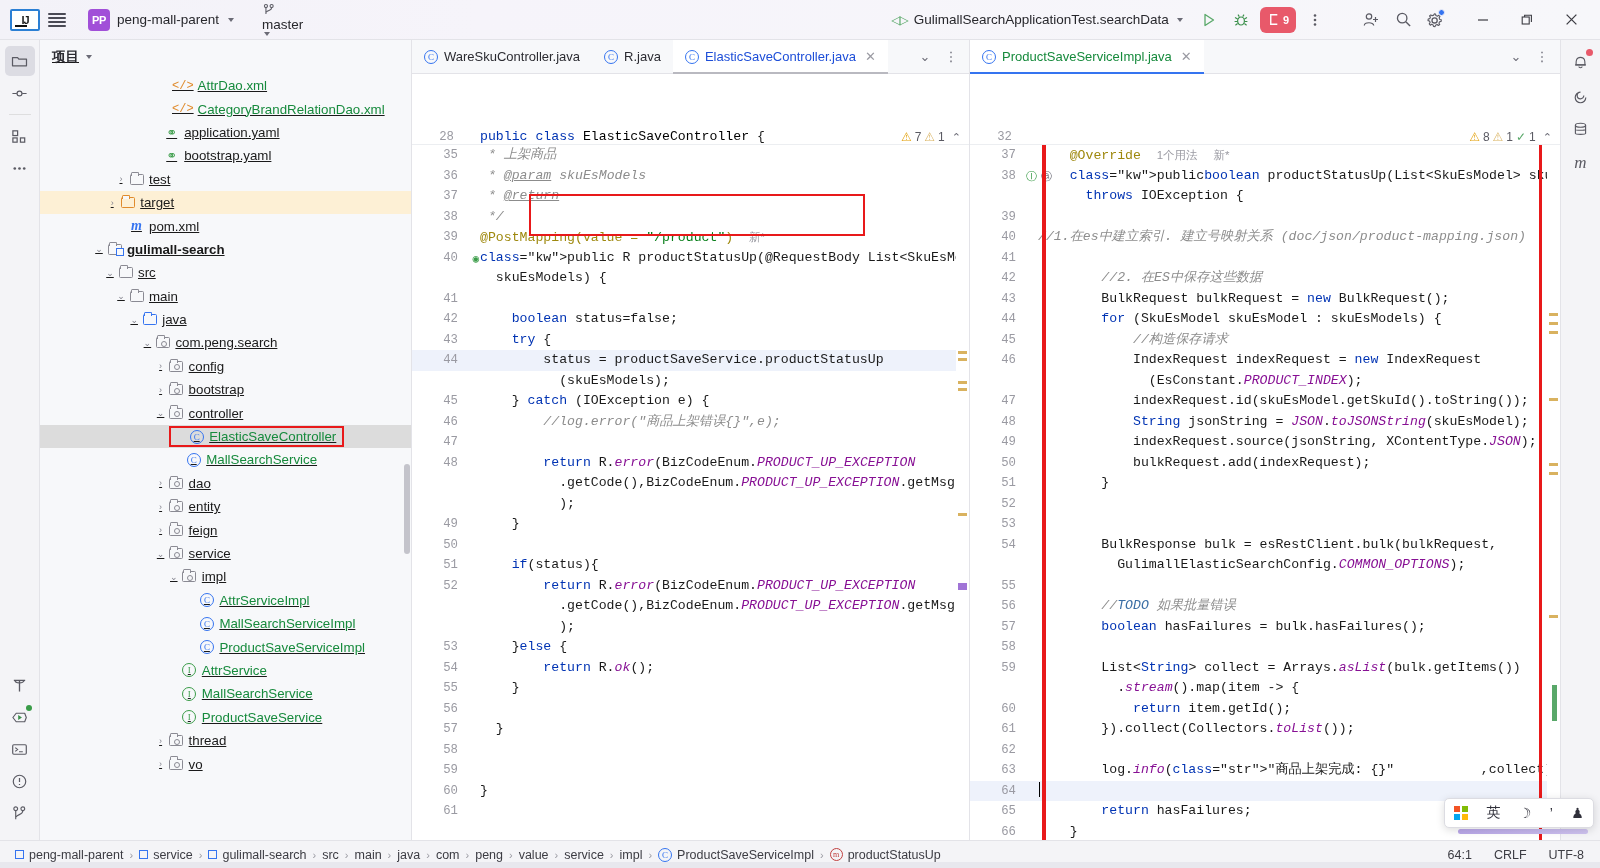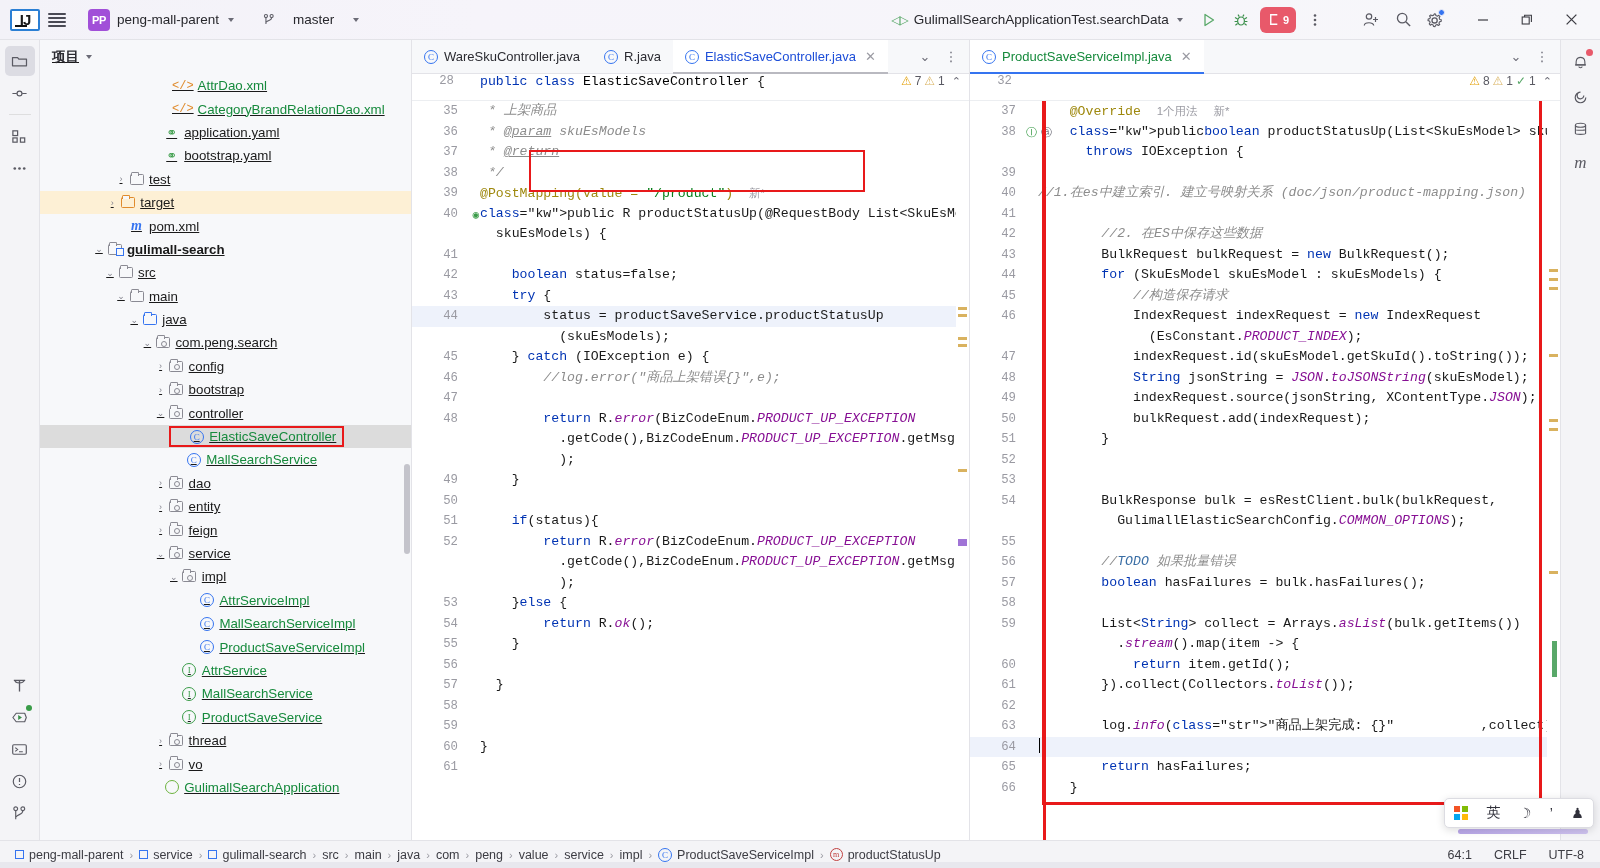--- a/index.html
+++ b/index.html
@@ -16,34 +16,34 @@
   .titlebar {
     height:40px; flex:0 0 40px; display:flex; align-items:center;
     background:linear-gradient(90deg,#f3f2f8 0%, #f6f4fa 30%, #f7f7fa 100%);
     border-bottom:1px solid #e3e3e8;
     padding:0 8px 0 10px; gap:2px;
   }
   .tb-btn { width:30px; height:30px; display:flex; align-items:center; justify-content:center; border-radius:5px; cursor:pointer; }
   .ij-logo {
     width:31px; height:22px; border:2px solid #2b7fd4; background:#fff;
     display:flex; align-items:center; justify-content:center; border-radius:2px;
-    font-size:15px; font-weight:bold; font-family:"Liberation Sans",sans-serif; letter-spacing:-1px;
+    font-size:11px; font-weight:bold; font-family:"Liberation Sans",sans-serif; letter-spacing:-1px;
     position:relative;
   }
   .ij-logo::after{ content:""; position:absolute; bottom:2px; left:3px; width:12px; height:2px; background:#111; }
   .hamburger { width:18px; height:14px; display:flex; flex-direction:column; justify-content:space-between; }
   .hamburger i { display:block; height:2px; background:#4a4a55; border-radius:1px; }
   .proj-chip {
     display:flex; align-items:center; gap:7px; padding:4px 8px; border-radius:6px; cursor:pointer; margin-left:6px;
   }
   .pp-badge { width:22px; height:22px; border-radius:4px; background:#a14fd8; color:#fff;
     font-size:11px; font-weight:bold; display:flex; align-items:center; justify-content:center; letter-spacing:-0.3px;}
   .chip-text { font-size:13.5px; color:#27272c; }
   .caret { width:0;height:0; border-left:3.5px solid transparent;border-right:3.5px solid transparent;border-top:4px solid #6b6b76; margin-left:2px;}
-  .branch-chip{ display:flex; align-items:center; gap:17px; padding:4px 8px; border-radius:6px; cursor:pointer; margin-left:10px;}
+  .branch-chip{ display:flex; gap:0; padding:4px 8px; border-radius:6px; cursor:pointer; margin-left:10px;flex-direction:column;}
   .spacer { flex:1 1 auto; }
   .run-config {
     display:flex; align-items:center; gap:6px; padding:4px 9px; border-radius:6px; cursor:pointer;
   }
   .rc-icon { font-size:12px; color:#59a869; letter-spacing:-1px;}
   .icon-btn { width:30px;height:30px;display:flex;align-items:center;justify-content:center;border-radius:5px;cursor:pointer; }
   .run-badge { background:#e8596a; color:#fff; border-radius:6px; height:26px; min-width:34px;
      display:flex;align-items:center;justify-content:center;gap:1px; padding:0 7px; cursor:pointer; margin:0 2px;}
   .win-btn { width:42px;height:30px;display:flex;align-items:center;justify-content:center;cursor:pointer;border-radius:4px; }
 
@@ -107,22 +107,22 @@
   .tabstrip { height:34px; flex:0 0 34px; display:flex; align-items:stretch; background:#f7f8fa; border-bottom:1px solid #e3e3e8; }
   .tab { display:flex; align-items:center; gap:6px; padding:0 12px; cursor:pointer; font-size:13px; position:relative; white-space:nowrap;}
   .tab.active { background:#fff; }
   .tab.active::after{ content:""; position:absolute; left:0;right:0;bottom:-1px;height:2.5px;background:#3574f0;}
   .tab.active.gray::after{ background:#b9b9c0; }
   .tab .x { color:#9a9aa2; font-size:13px; margin-left:3px; }
   .tabstrip-actions { margin-left:auto; display:flex; align-items:center; padding-right:6px; gap:2px; }
   .ts-btn{ width:24px;height:24px;display:flex;align-items:center;justify-content:center;border-radius:4px;cursor:pointer;color:#6b6b76;}
 
   .sticky {
-    height:27px; flex:0 0 27px; display:flex; align-items:flex-start; background:#fff;
-    border-bottom:1px solid #eceef1; font-family:"Liberation Mono",monospace; font-size:13.2px; position:relative;
+    height:27px; flex:0 0 27px; display:flex; align-items:flex-end; background:#fff;
+    border-bottom:1px solid #eceef1; font-family:"Liberation Mono",monospace; font-size:13.2px; position:relative;margin-top:44px;
   }
   .sticky .ln { width:54px; text-align:right; padding-right:12px; color:#9a9aa2; font-size:12.3px;}
   .inspect { margin-left:auto; display:flex; align-items:center; gap:3px; padding-right:8px; font-family:"Liberation Sans",sans-serif; font-size:12px; color:#5a5a63;}
   .warn-tri { color:#e3a008; font-size:12px; }
   .warn-tri2 { color:#d9b25f; font-size:12px; }
   .okcheck { color:#59a869; font-size:12px; }
   .chev { color:#6b6b76; font-size:11px; margin-left:4px;}
 
   .code-wrap { flex:1 1 auto; position:relative; overflow:hidden; background:#fff; }
   .code { font-family:"Liberation Mono", monospace; font-size:13.2px; line-height:20.5px; white-space:pre; }
@@ -615,29 +615,20 @@
               <span class="tname ">thread</span>
             </span>
           </div>
           <div class="row">
             <span style="display: flex; align-items: center; margin-left: 113.6px;">
               <span class="arrow">›</span>
               <span class="ficon">
                 <span class="pkgicon"></span>
               </span>
               <span class="tname ">vo</span>
-            </span>
-          </div>
-          <div class="row">
-            <span style="display: flex; align-items: center; margin-left: 109.2px;">
-              <span class="arrow"></span>
-              <span class="ficon">
-                <span class="springicon"></span>
-              </span>
-              <span class="tname green">GulimallSearchApplication</span>
             </span>
           </div>
         </div>
     </div>
 
     <div class="editors">
 
       <div class="pane left">
         <div class="tabstrip" id="ltabs">
             <div class="tab">

